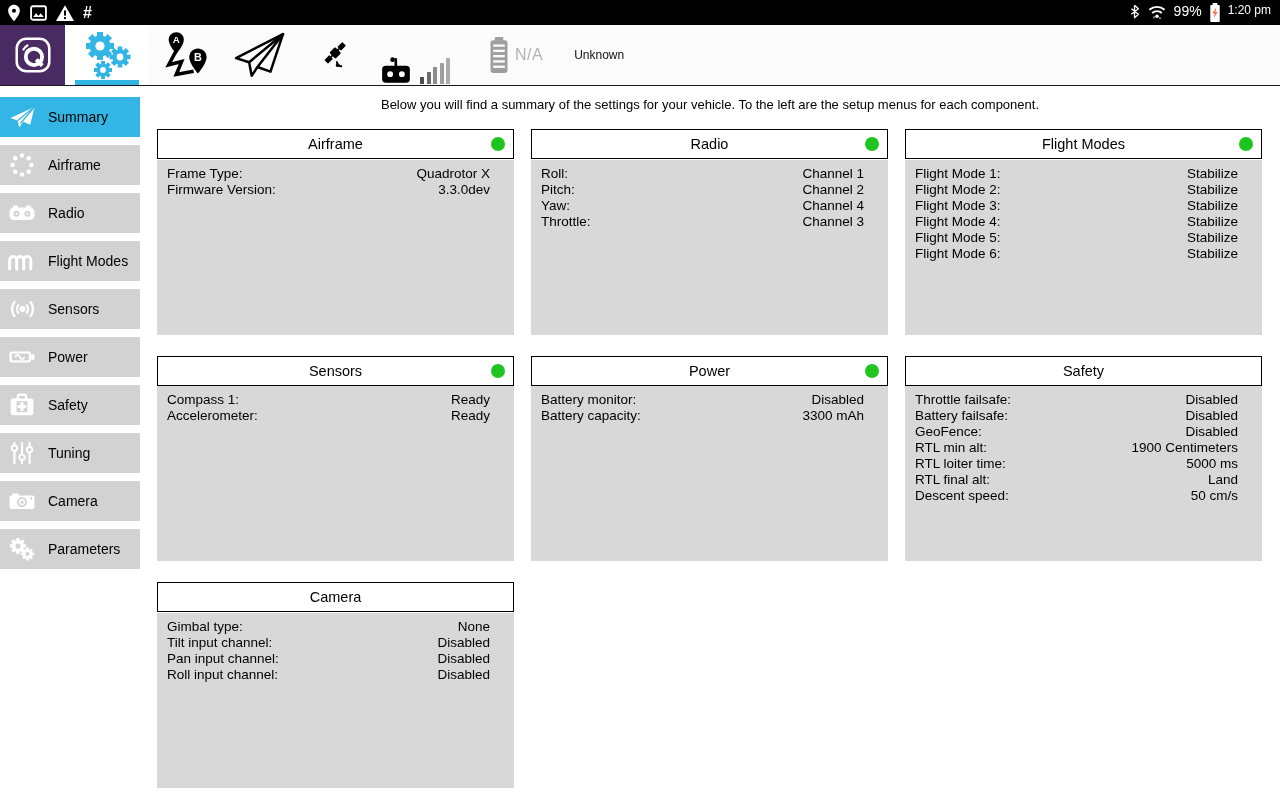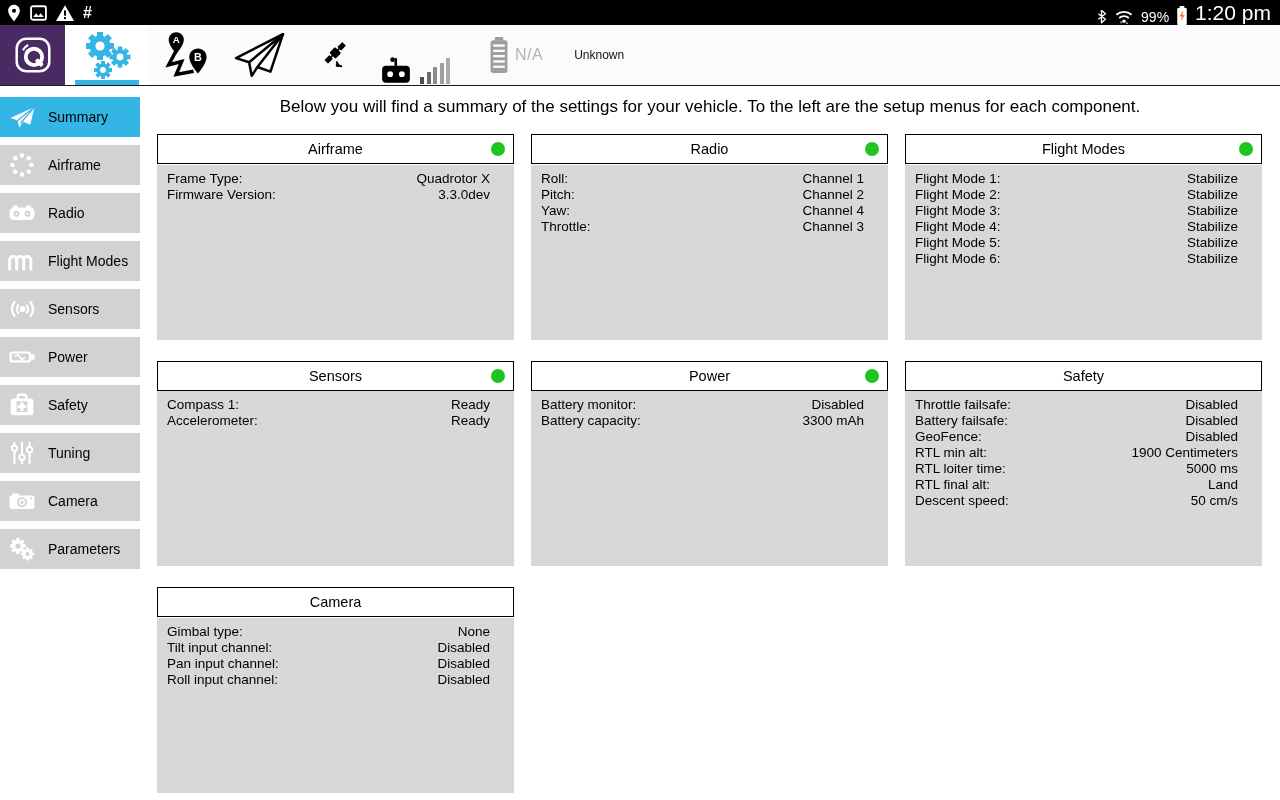--- a/index.html
+++ b/index.html
@@ -3,24 +3,24 @@
 <meta charset="utf-8">
 <style>
   * { margin:0; padding:0; box-sizing:border-box; }
   html,body { width:1280px; height:800px; overflow:hidden; background:#fff;
     font-family:"Liberation Sans", sans-serif; -webkit-font-smoothing:antialiased; }
 
   
   .statusbar { height:25px; background:#000; display:flex; align-items:center;
     padding:0 9px 0 7px; color:#fff; }
   .sb-left { display:flex; align-items:center; gap:9px; }
-  .sb-right { margin-left:auto; display:flex; align-items:flex-end; gap:7px; }
+  .sb-right { margin-left:auto; display:flex; align-items:flex-start; gap:7px; }
   .sb-hash { font-size:16px; font-weight:bold; color:#fff; line-height:1; }
   .sb-pct { font-size:14px; color:#fff; }
-  .sb-time { font-size:21px; color:#fff; }
+  .sb-time { font-size:12px; color:#fff; }
   .sb-ic { display:flex; align-items:center; }
 
   
   .toolbar { height:61px; background:#fbfbfb; border-bottom:1px solid #1a1a1a;
     display:flex; align-items:stretch; position:relative; }
   .logo-tile { width:65px; background:#4a2a63; display:flex; align-items:center;
     justify-content:center; flex:0 0 auto; }
   .tab { position:relative; display:flex; align-items:center; justify-content:center; flex:0 0 auto; }
   .tab-gears { width:83px; background:#fff; }
   .tab-gears .underline { position:absolute; left:10px; bottom:0; width:64px; height:5px; background:#33b5e5; }
@@ -41,21 +41,21 @@
   
   .sidebar { width:140px; flex:0 0 auto; padding-top:11px; background:#fff; }
   .side-item { height:40px; margin-bottom:8px; background:#d2d2d2; display:flex;
     align-items:center; cursor:pointer; }
   .side-item.active { background:#33b5e5; }
   .side-ic { width:30px; height:30px; margin-left:7px; display:flex; align-items:center; justify-content:center; flex:0 0 auto; }
   .side-label { margin-left:11px; font-size:14px; color:#000; white-space:nowrap; }
 
   
   .main { flex:1; position:relative; }
-  .description { margin-top:11px; text-align:center; font-size:17px; color:#000; }
+  .description { margin-top:11px; text-align:center; font-size:13px; color:#000; }
   .cards { margin:17px 18px 0 17px; display:grid;
     grid-template-columns:repeat(3, 1fr); column-gap:17px; row-gap:21px; }
   .card { width:100%; }
   .card-h { height:30px; background:#fff; border:1px solid #000; display:flex;
     align-items:center; position:relative; }
   .card-title { flex:1; text-align:center; font-size:14.5px; color:#000; }
   .dot { position:absolute; right:8px; top:50%; margin-top:-7px; width:14px; height:14px;
     border-radius:50%; background:#1fc51f; }
   .card-b { height:175px; background:#d8d8d8; padding:6px 24px 0 10px; margin-top:0.5px; }
   .rowline { display:flex; justify-content:space-between; line-height:16px; font-size:13.5px; color:#000; }

